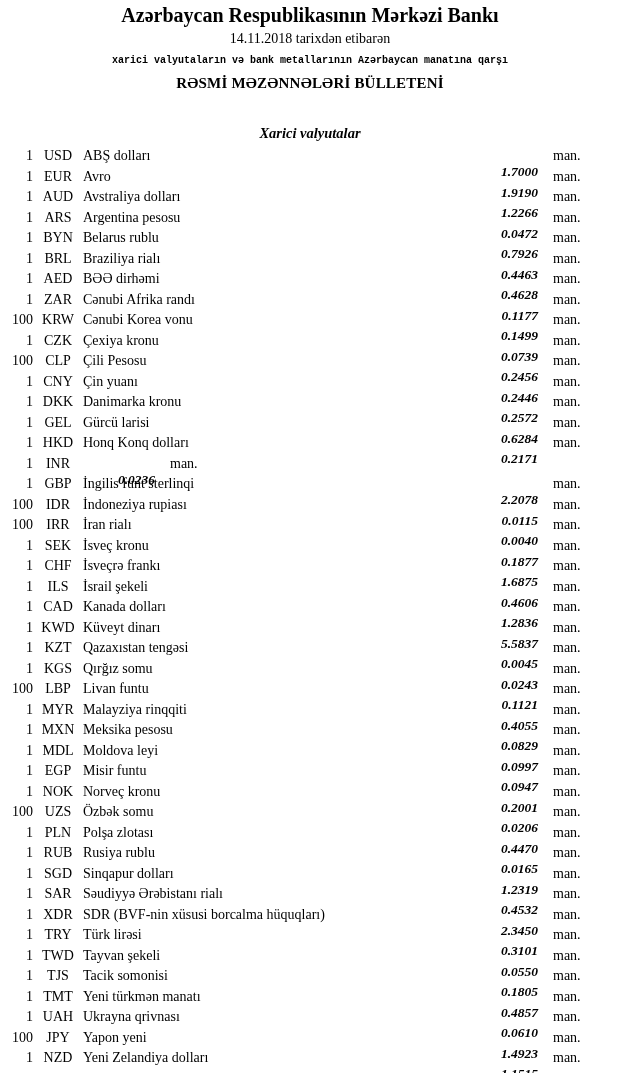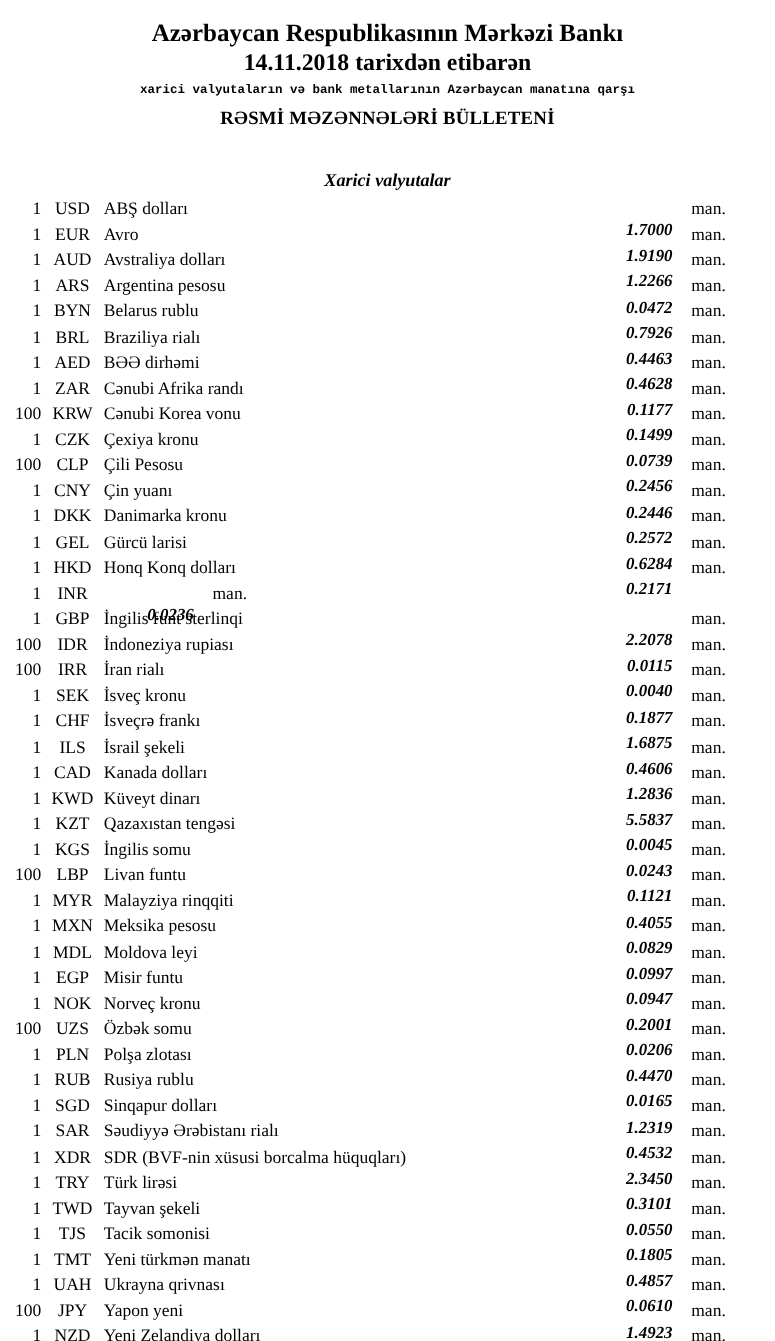--- a/index.html
+++ b/index.html
@@ -3,25 +3,25 @@
 <meta charset="utf-8">
 <style>
   * { margin:0; padding:0; box-sizing:border-box; }
   html, body { background:#ffffff; }
   body {
     width:620px; height:1073px;
     font-family:"Liberation Serif", "DejaVu Serif", serif;
     color:#000;
     overflow:hidden;
   }
-  .page { width:620px; height:1073px; padding-top:14px; }
+  .page { width:620px; height:1073px; padding-top:2px; }
 
   .header { text-align:center; }
   .bank-name   { font-size:20px;   font-weight:bold; line-height:26px; }
-  .date-line   { font-size:19px; font-weight:bold; line-height:22px; }
+  .date-line   { font-size:14px; font-weight:normal; line-height:22px; }
   .desc-line   { font-size:10px; font-weight:bold; line-height:22px;font-family:Liberation Mono, monospace; }
   .bulletin    { font-size:15px;   font-weight:bold; line-height:22px; letter-spacing:0.2px; }
 
   .section-title {
     font-size:14.5px; font-weight:bold; text-align:center;
     margin-top:30px; line-height:18px;font-style:italic;
   }
 
   .rates-table { margin-top:4px; padding-right:22px; }
   .row {
@@ -245,21 +245,21 @@
         <span class="qty">1</span>
         <span class="code">KZT</span>
         <span class="name">Qazaxıstan tengəsi</span>
         <span class="rate">0.0045</span>
         <span class="unit">man.</span>
       </div>
 
       <div class="row">
         <span class="qty">1</span>
         <span class="code">KGS</span>
-        <span class="name">İngilis somu</span>
+        <span class="name">Qırğız somu</span>
         <span class="rate">0.0243</span>
         <span class="unit">man.</span>
       </div>
 
       <div class="row">
         <span class="qty">100</span>
         <span class="code">LBP</span>
         <span class="name">Livan funtu</span>
         <span class="rate">0.1121</span>
         <span class="unit">man.</span>

